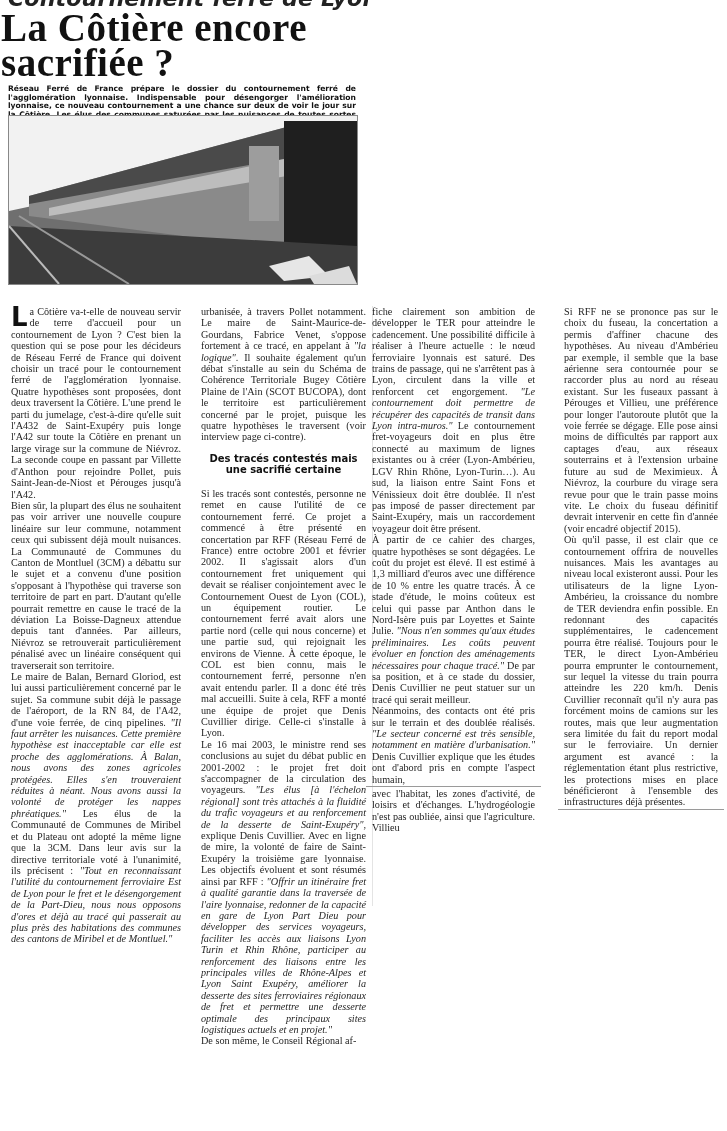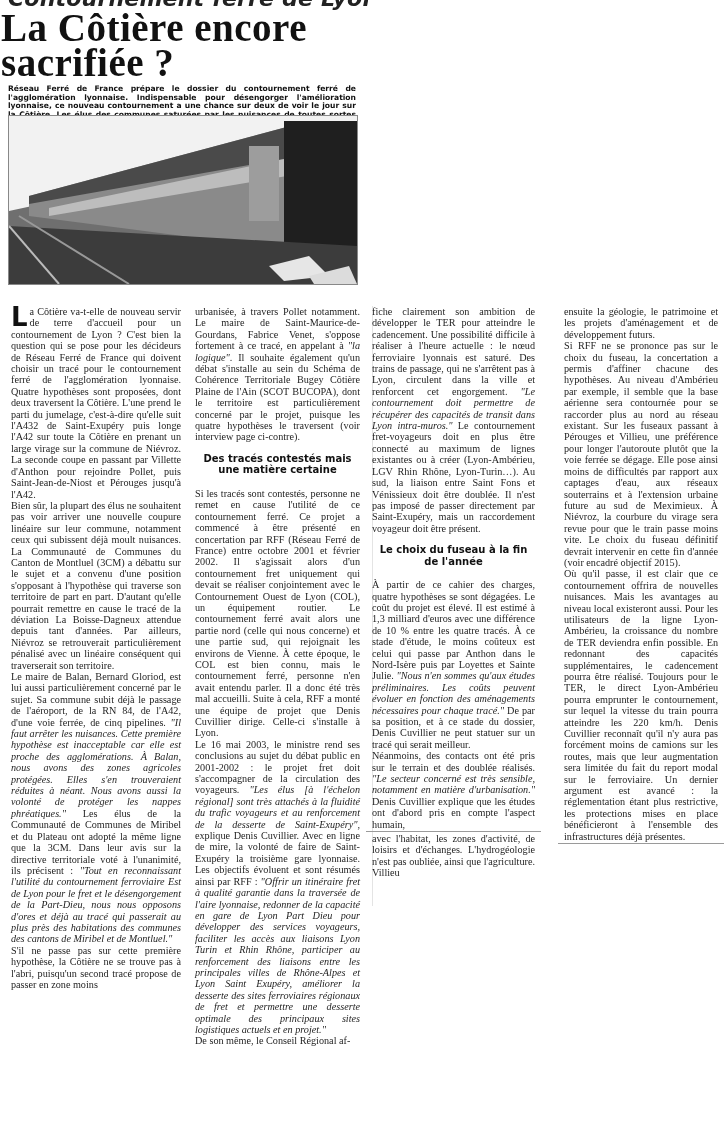--- a/index.html
+++ b/index.html
@@ -7,21 +7,21 @@
   .kicker { position: absolute; left: 8px; top: -12px; width: 360px; font-family: "DejaVu Sans", sans-serif; font-style: italic; font-weight: bold; font-size: 22px; color: #222; letter-spacing: 0.2px; white-space: nowrap; overflow: hidden; height: 22px; }
   .kicker span { position: relative; top: -2px; }
   .headline { position: absolute; left: 1px; top: 10px; width: 360px; font-family: Liberation Serif, serif; font-weight: bold; font-size: 39px; line-height: 35px; color: #111; letter-spacing: 0.5px; }
   .standfirst { position: absolute; left: 8px; top: 85px; width: 348px; font-family: "DejaVu Sans", sans-serif; font-weight: bold; font-size: 7.6px; line-height: 8.6px; text-align: justify; color: #111; }
   .standfirst .pref { float: right; font-weight: normal; }
   .photo { position: absolute; left: 8px; top: 115px; width: 348px; height: 168px; border: 1px solid #888; overflow: hidden; background: linear-gradient(180deg, #f6f6f6 0%, #e8e8e8 30%, #9a9a9a 55%, #3a3a3a 80%, #2a2a2a 100%); }
   .photo svg { width: 100%; height: 100%; display: block; }
   .col { position: absolute; top: 306px; font-size: 10.2px; line-height: 11.4px; text-align: justify; hyphens: auto; color: #1e1e1e; }
   .col p { margin: 0; text-indent: 0; }
   .col1 { left: 11px; width: 170px; }
-  .col2 { left: 195px; width: 165px; }
+  .col2 { left: 201px; width: 165px; }
   .col3 { left: 372px; width: 163px; }
   .col4 { left: 564px; width: 154px; }
   .dropcap { float: left; font-family: "DejaVu Sans", sans-serif; font-weight: bold; font-size: 26px; line-height: 22px; margin: 0 2px 0 0; color: #111; }
   .subhead { font-family: "DejaVu Sans", sans-serif; font-weight: bold; font-size: 10px; line-height: 11.5px; text-align: center; margin: 10px 0 12px 0; color: #111; }
   .rule { height: 1px; background: #9a9a9a; margin: 1px -6px 1px -6px; }
   .rule-left { position: absolute; left: 372px; top: 306px; width: 1px; height: 600px; background: #e4e4e4; }
   .sig { float: right; font-weight: bold; }
   .endmark { display: inline-block; width: 8px; height: 8px; background: #111; vertical-align: baseline; margin-left: 2px; }
   i { font-style: italic; }
 </style>
@@ -52,38 +52,35 @@
     <polygon points="300,160 340,150 348,168 305,168" fill="#dcdcdc"></polygon>
   </svg>
 </div>
 
 <div class="rule-left"></div>
 
 <div class="col col1">
   <p><span class="dropcap">L</span><span>a Côtière va-t-elle de nouveau servir de terre d'accueil pour un contournement de Lyon ? C'est bien la question qui se pose pour les décideurs de Réseau Ferré de France qui doivent choisir un tracé pour le contournement ferré de l'agglomération lyonnaise. Quatre hypothèses sont proposées, dont deux traversent la Côtière. L'une prend le parti du jumelage, c'est-à-dire qu'elle suit l'A432 de Saint-Exupéry puis longe l'A42 sur toute la Côtière en prenant un large virage sur la commune de Niévroz. La seconde coupe en passant par Villette d'Anthon pour rejoindre Pollet, puis Saint-Jean-de-Niost et Pérouges jusqu'à l'A42.</span></p>
   <p>Bien sûr, la plupart des élus ne souhaitent pas voir arriver une nouvelle coupure linéaire sur leur commune, notamment ceux qui subissent déjà moult nuisances. La Communauté de Communes du Canton de Montluel (3CM) a débattu sur le sujet et a convenu d'une position s'opposant à l'hypothèse qui traverse son territoire de part en part. D'autant qu'elle pourrait remettre en cause le tracé de la déviation La Boisse-Dagneux attendue depuis tant d'années. Par ailleurs, Niévroz se retrouverait particulièrement pénalisé avec un linéaire conséquent qui traverserait son territoire.</p>
   <p><span>Le maire de Balan, Bernard Gloriod, est lui aussi particulièrement concerné par le sujet. Sa commune subit déjà le passage de l'aéroport, de la RN 84, de l'A42, d'une voie ferrée, de cinq pipelines. </span><i>"Il faut arrêter les nuisances. Cette première hypothèse est inacceptable car elle est proche des agglomérations. À Balan, nous avons des zones agricoles protégées. Elles s'en trouveraient réduites à néant. Nous avons aussi la volonté de protéger les nappes phréatiques."</i><span> Les élus de la Communauté de Communes de Miribel et du Plateau ont adopté la même ligne que la 3CM. Dans leur avis sur la directive territoriale voté à l'unanimité, ils précisent : </span><i>"Tout en reconnaissant l'utilité du contournement ferroviaire Est de Lyon pour le fret et le désengorgement de la Part-Dieu, nous nous opposons d'ores et déjà au tracé qui passerait au plus près des habitations des communes des cantons de Miribel et de Montluel."</i></p>
-  <p>S'il ne passe pas sur cette première hypothèse, la Côtière ne se trouve pas à l'abri, puisqu'un second tracé propose de passer en zone moins</p>
 </div>
 
 <div class="col col2">
   <p><span>urbanisée, à travers Pollet notamment. Le maire de Saint-Maurice-de-Gourdans, Fabrice Venet, s'oppose fortement à ce tracé, en appelant à </span><i>"la logique"</i><span>. Il souhaite également qu'un débat s'installe au sein du Schéma de Cohérence Territoriale Bugey Côtière Plaine de l'Ain (SCOT BUCOPA), dont le territoire est particulièrement concerné par le projet, puisque les quatre hypothèses le traversent (voir interview page ci-contre).</span></p>
-  <div class="subhead">Des tracés contestés mais une matière certaine</div>
+  <div class="subhead">Des tracés contestés mais une sacrifié certaine</div>
   <p>Si les tracés sont contestés, personne ne remet en cause l'utilité de ce contournement ferré. Ce projet a commencé à être présenté en concertation par RFF (Réseau Ferré de France) entre octobre 2001 et février 2002. Il s'agissait alors d'un contournement fret uniquement qui devait se réaliser conjointement avec le Contournement Ouest de Lyon (COL), un équipement routier. Le contournement ferré avait alors une partie nord (celle qui nous concerne) et une partie sud, qui rejoignait les environs de Vienne. À cette époque, le COL est bien connu, mais le contournement ferré, personne n'en avait entendu parler. Il a donc été très mal accueilli. Suite à cela, RFF a monté une équipe de projet que Denis Cuvillier dirige. Celle-ci s'installe à Lyon.</p>
   <p><span>Le 16 mai 2003, le ministre rend ses conclusions au sujet du débat public en 2001-2002 : le projet fret doit s'accompagner de la circulation des voyageurs. </span><i>"Les élus [à l'échelon régional] sont très attachés à la fluidité du trafic voyageurs et au renforcement de la desserte de Saint-Exupéry"</i><span>, explique Denis Cuvillier. Avec en ligne de mire, la volonté de faire de Saint-Exupéry la troisième gare lyonnaise. Les objectifs évoluent et sont résumés ainsi par RFF : </span><i>"Offrir un itinéraire fret à qualité garantie dans la traversée de l'aire lyonnaise, redonner de la capacité en gare de Lyon Part Dieu pour développer des services voyageurs, faciliter les accès aux liaisons Lyon Turin et Rhin Rhône, participer au renforcement des liaisons entre les principales villes de Rhône-Alpes et Lyon Saint Exupéry, améliorer la desserte des sites ferroviaires régionaux de fret et permettre une desserte optimale des principaux sites logistiques actuels et en projet."</i></p>
   <p>De son même, le Conseil Régional af-</p>
 </div>
 
 <div class="col col3">
   <p><span>fiche clairement son ambition de développer le TER pour atteindre le cadencement. Une possibilité difficile à réaliser à l'heure actuelle : le nœud ferroviaire lyonnais est saturé. Des trains de passage, qui ne s'arrêtent pas à Lyon, circulent dans la ville et renforcent cet engorgement. </span><i>"Le contournement doit permettre de récupérer des capacités de transit dans Lyon intra-muros."</i><span> Le contournement fret-voyageurs doit en plus être connecté au maximum de lignes existantes ou à créer (Lyon-Ambérieu, LGV Rhin Rhône, Lyon-Turin…). Au sud, la liaison entre Saint Fons et Vénissieux doit être doublée. Il n'est pas imposé de passer directement par Saint-Exupéry, mais un raccordement voyageur doit être présent.</span></p>
-  <div class="subhead">Le choix du fuseau à la fin de l'année</div>
   <p><span>À partir de ce cahier des charges, quatre hypothèses se sont dégagées. Le coût du projet est élevé. Il est estimé à 1,3 milliard d'euros avec une différence de 10 % entre les quatre tracés. À ce stade d'étude, le moins coûteux est celui qui passe par Anthon dans le Nord-Isère puis par Loyettes et Sainte Julie. </span><i>"Nous n'en sommes qu'aux études préliminaires. Les coûts peuvent évoluer en fonction des aménagements nécessaires pour chaque tracé."</i><span> De par sa position, et à ce stade du dossier, Denis Cuvillier ne peut statuer sur un tracé qui serait meilleur.</span></p>
   <p><span>Néanmoins, des contacts ont été pris sur le terrain et des doublée réalisés. </span><i>"Le secteur concerné est très sensible, notamment en matière d'urbanisation."</i><span> Denis Cuvillier explique que les études ont d'abord pris en compte l'aspect humain,</span></p>
   <div class="rule"></div>
   <p>avec l'habitat, les zones d'activité, de loisirs et d'échanges. L'hydrogéologie n'est pas oubliée, ainsi que l'agriculture. Villieu</p>
 </div>
 
 <div class="col col4">
-  <p>ensuite la géologie, le patrimoine et les projets d'aménagement et de développement futurs.</p>
   <p>Si RFF ne se prononce pas sur le choix du fuseau, la concertation a permis d'affiner chacune des hypothèses. Au niveau d'Ambérieu par exemple, il semble que la base aérienne sera contournée pour se raccorder plus au nord au réseau existant. Sur les fuseaux passant à Pérouges et Villieu, une préférence pour longer l'autoroute plutôt que la voie ferrée se dégage. Elle pose ainsi moins de difficultés par rapport aux captages d'eau, aux réseaux souterrains et à l'extension urbaine future au sud de Meximieux. À Niévroz, la courbure du virage sera revue pour que le train passe moins vite. Le choix du fuseau définitif devrait intervenir en cette fin d'année (voir encadré objectif 2015).</p>
   <p>Où qu'il passe, il est clair que ce contournement offrira de nouvelles nuisances. Mais les avantages au niveau local existeront aussi. Pour les utilisateurs de la ligne Lyon-Ambérieu, la croissance du nombre de TER deviendra enfin possible. En redonnant des capacités supplémentaires, le cadencement pourra être réalisé. Toujours pour le TER, le direct Lyon-Ambérieu pourra emprunter le contournement, sur lequel la vitesse du train pourra atteindre les 220 km/h. Denis Cuvillier reconnaît qu'il n'y aura pas forcément moins de camions sur les routes, mais que leur augmentation sera limitée du fait du report modal sur le ferroviaire. Un dernier argument est avancé : la réglementation étant plus restrictive, les protections mises en place bénéficieront à l'ensemble des infrastructures déjà présentes.</p>
   <div class="rule"></div>
 </div>
 
 </body></html>

